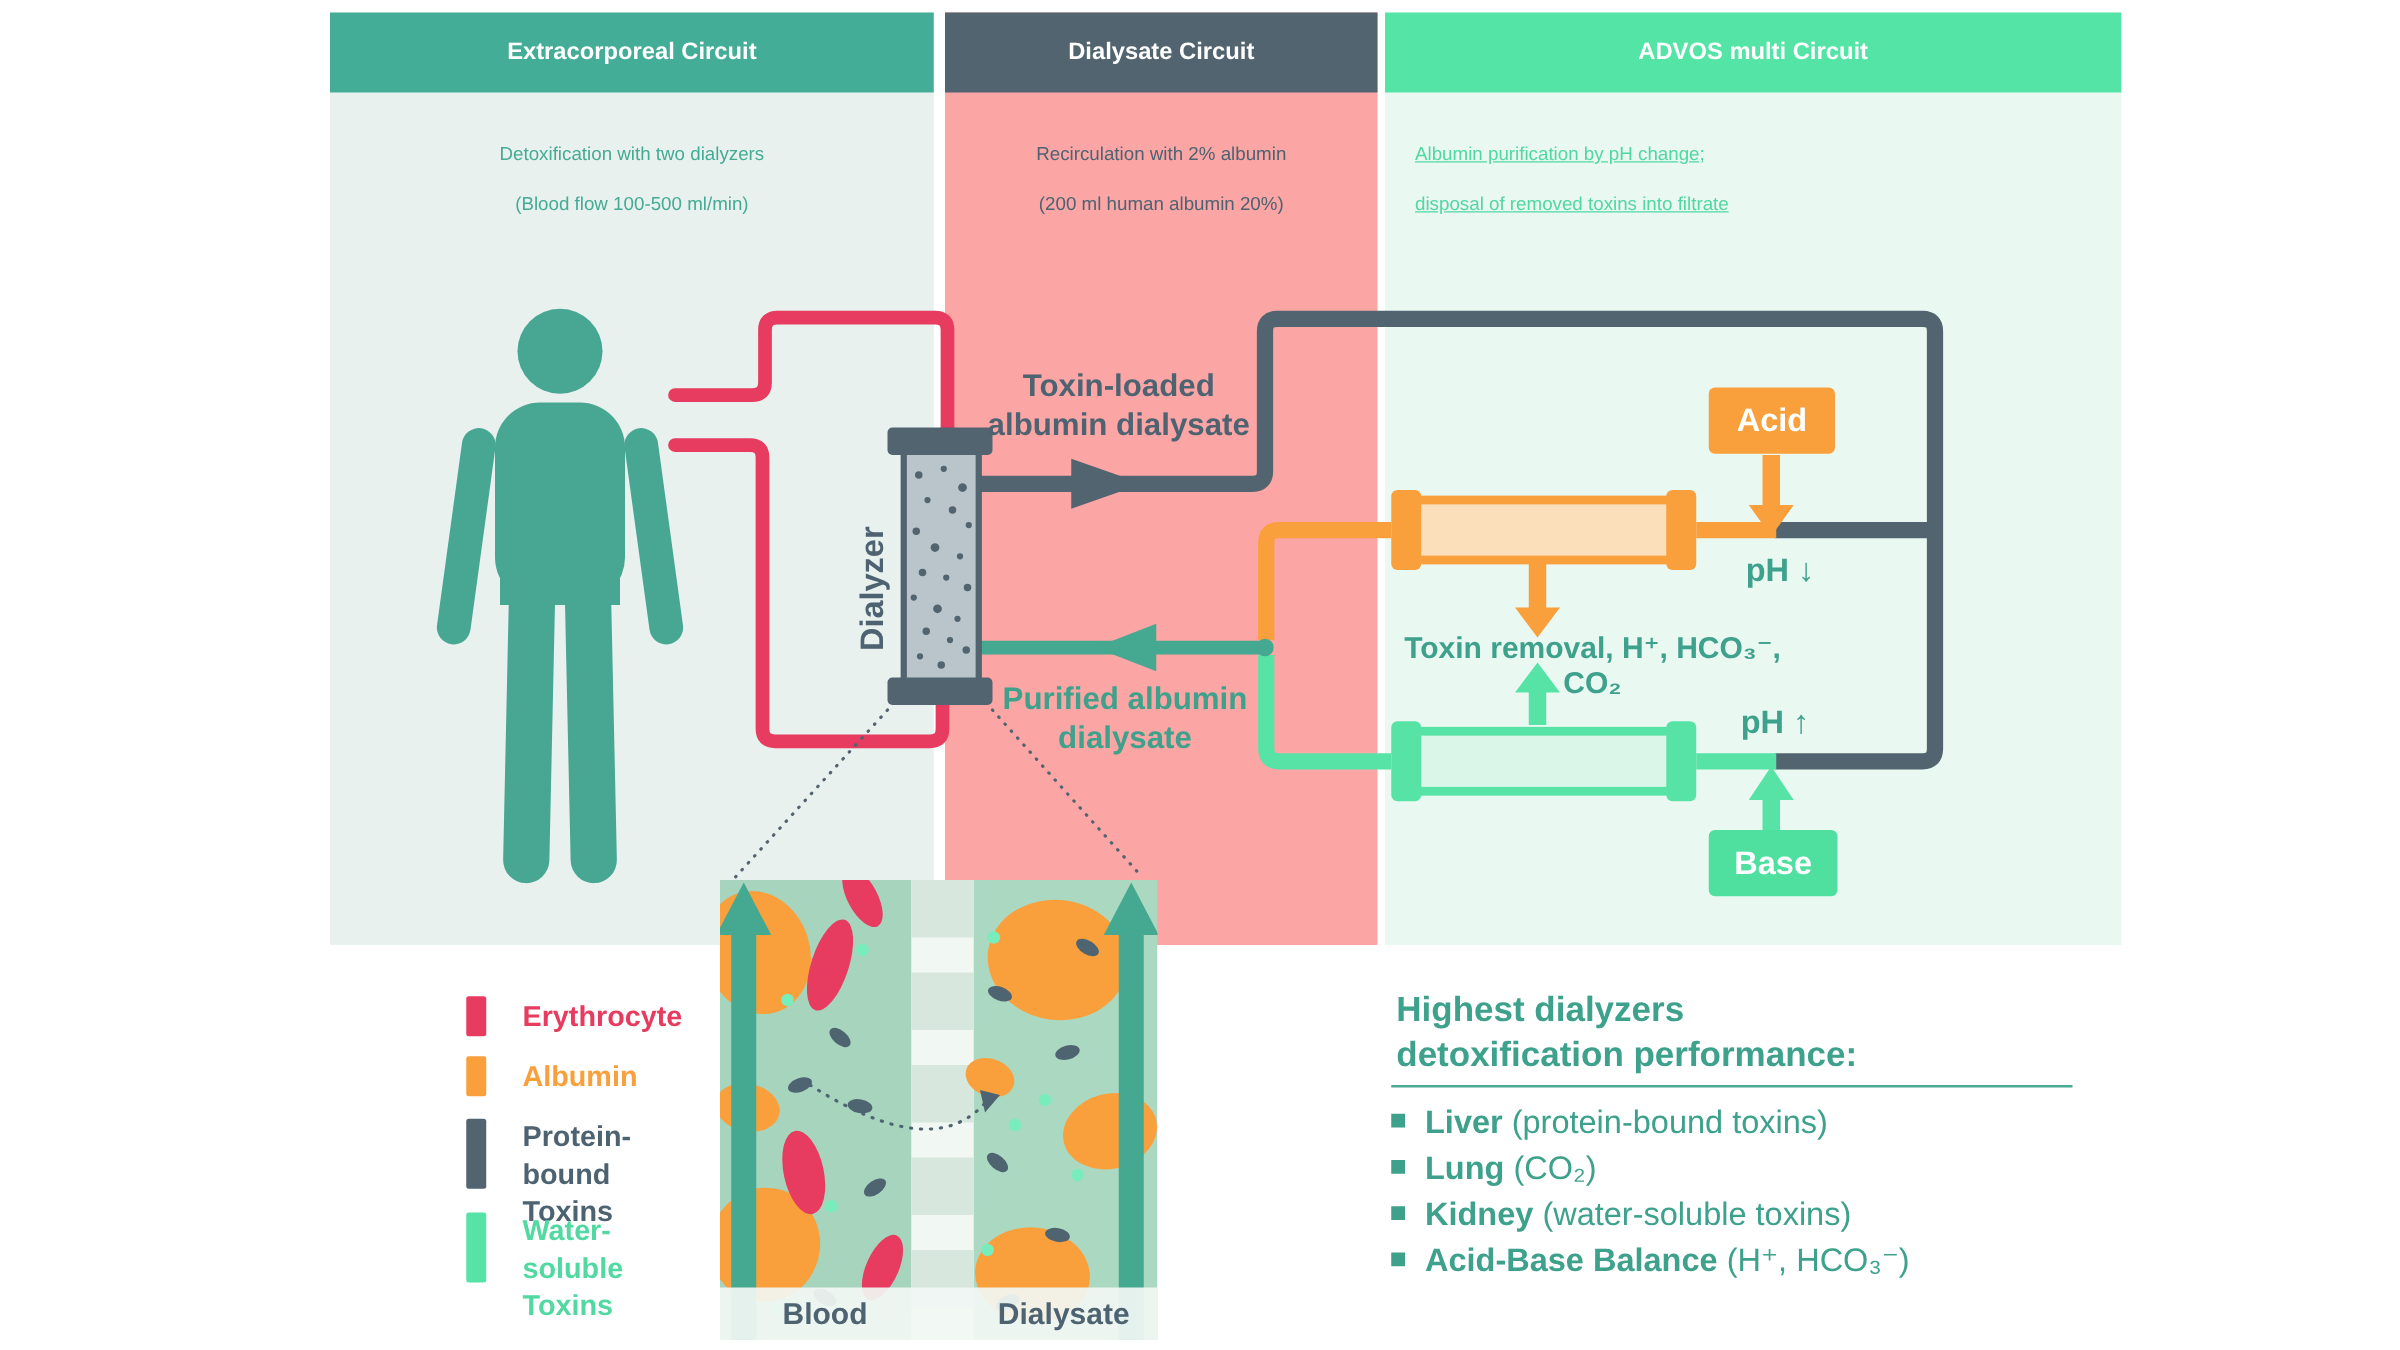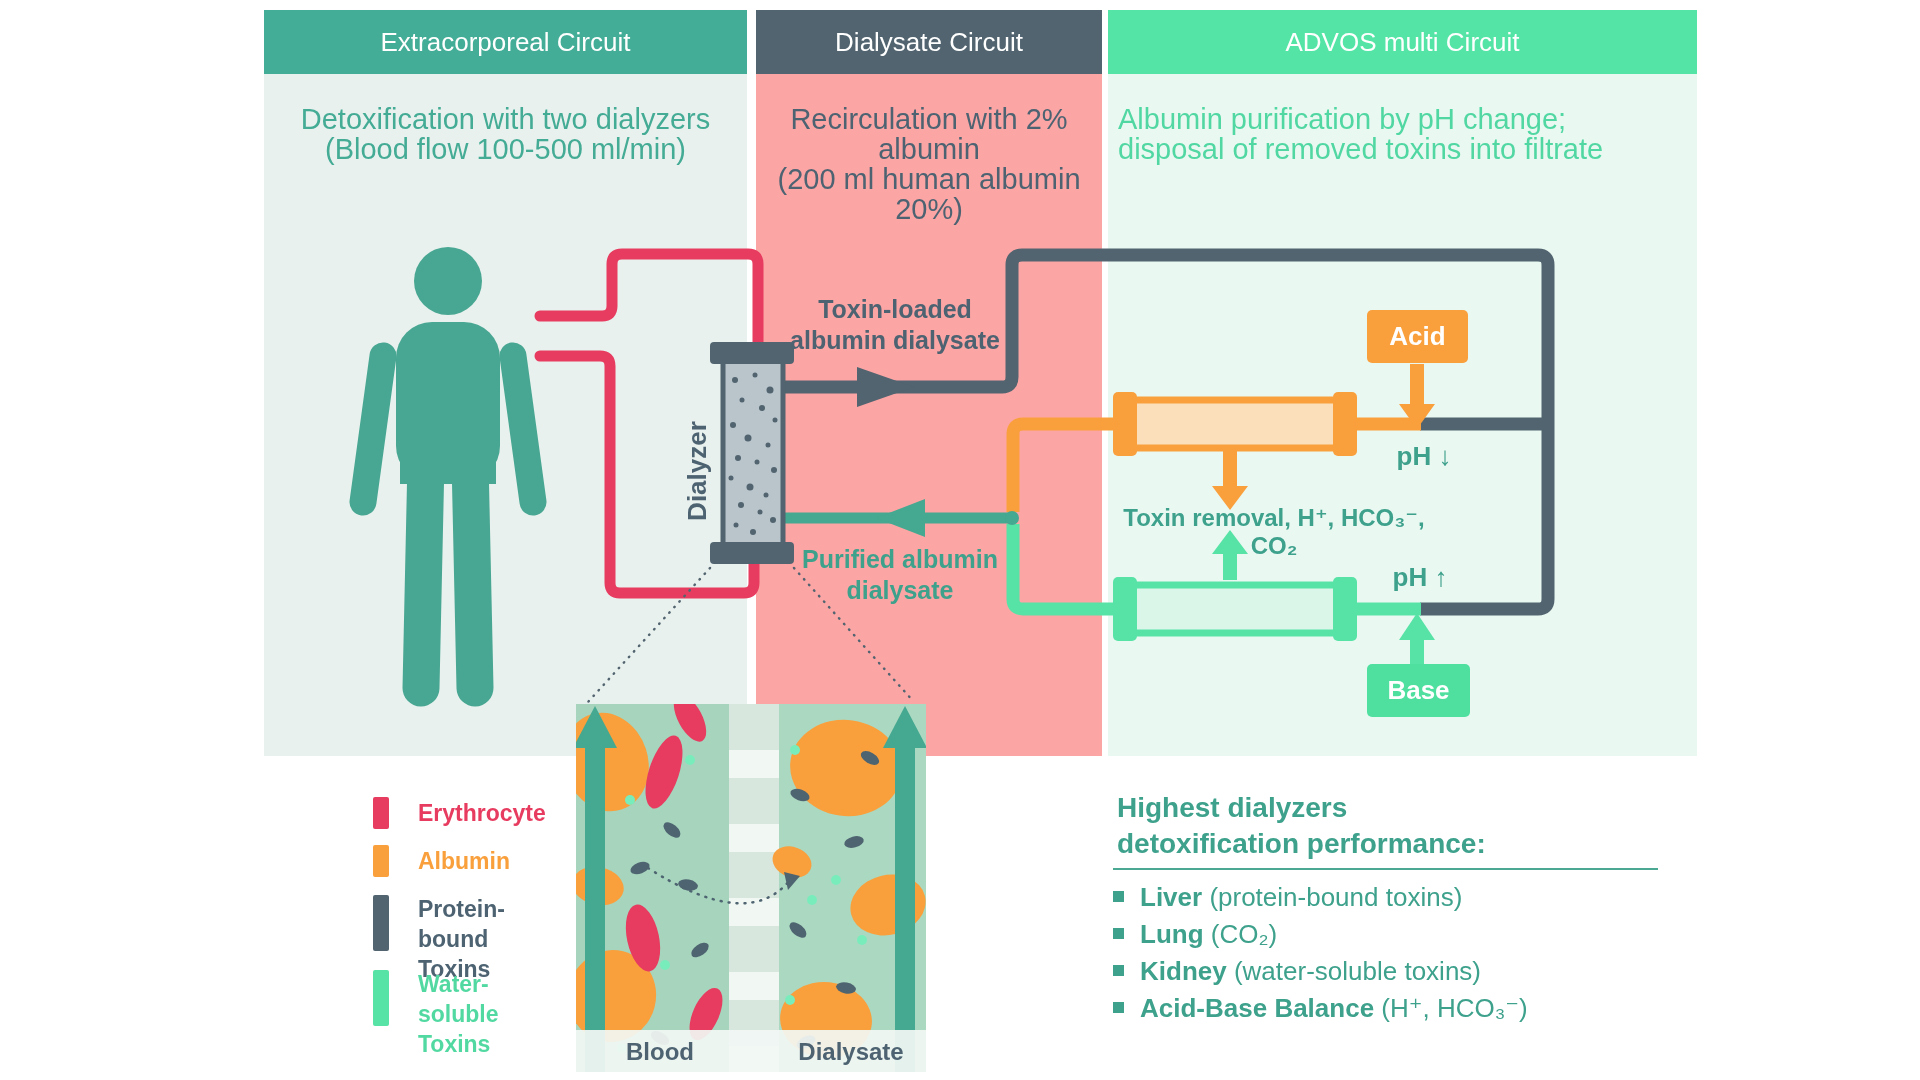--- a/index.html
+++ b/index.html
@@ -3,29 +3,29 @@
 <meta charset="utf-8">
 <style>
   html,body{margin:0;padding:0;background:#ffffff;}
   .stage{position:relative;width:1920px;height:1080px;background:#ffffff;overflow:hidden;
          font-family:"Liberation Sans","DejaVu Sans",sans-serif;}
   .panel{position:absolute;top:10px;height:746px;z-index:0;}
   .p-left{left:264px;width:483px;background:#e9f1ee;}
   .p-mid{left:756px;width:346px;background:#fca5a5;}
   .p-right{left:1108px;width:589px;background:#eaf8f2;}
   .phead{position:absolute;left:0;top:0;width:100%;height:64px;line-height:64px;text-align:center;
-         color:#ffffff;font-weight:normal;font-size:26px;}
+         color:#ffffff;font-weight:bold;font-size:19px;}
   .ph-left{background:#44ad97;}
   .ph-mid{background:#51646f;}
   .ph-right{background:#54e5a6;}
-  .psub{position:absolute;left:0;top:94px;width:100%;text-align:center;font-size:29px;line-height:30px;
+  .psub{position:absolute;left:0;top:94px;width:100%;text-align:center;font-size:15px;line-height:40px;
         white-space:pre-line;}
   .ps-left{color:#44ab95;}
   .ps-mid{color:#4d6372;}
-  .ps-right{text-align:left;padding-left:10px;width:calc(100% - 24px);color:#50d7a2;}
+  .ps-right{text-align:left;padding-left:24px;width:calc(100% - 24px);color:#50d7a2;text-decoration:underline;}
   .art{position:absolute;left:0;top:0;width:1920px;height:1080px;z-index:1;}
   .lbl{position:absolute;z-index:2;white-space:pre-line;}
   .lbl-toxin-loaded{left:740px;top:294px;width:310px;text-align:center;font-weight:bold;font-size:25px;line-height:31px;color:#4d6372;}
   .lbl-purified{left:745px;top:544px;width:310px;text-align:center;font-weight:bold;font-size:25px;line-height:31px;color:#3da18c;}
   .lbl-dialyzer{left:626px;top:457px;width:140px;height:28px;text-align:center;font-weight:bold;font-size:26px;color:#4d6372;
                 transform:rotate(-90deg);}
   .lbl-toxin-removal{left:1104px;top:504px;width:340px;text-align:center;font-weight:600;font-size:24px;color:#3da18c;}
   .lbl-ph{width:100px;text-align:center;font-weight:600;font-size:26px;color:#3da18c;}
   .chem-box{position:absolute;z-index:2;text-align:center;color:#ffffff;font-weight:bold;font-size:26px;border-radius:5px;}
   .box-acid{left:1367px;top:310px;width:101px;height:53px;line-height:53px;}

